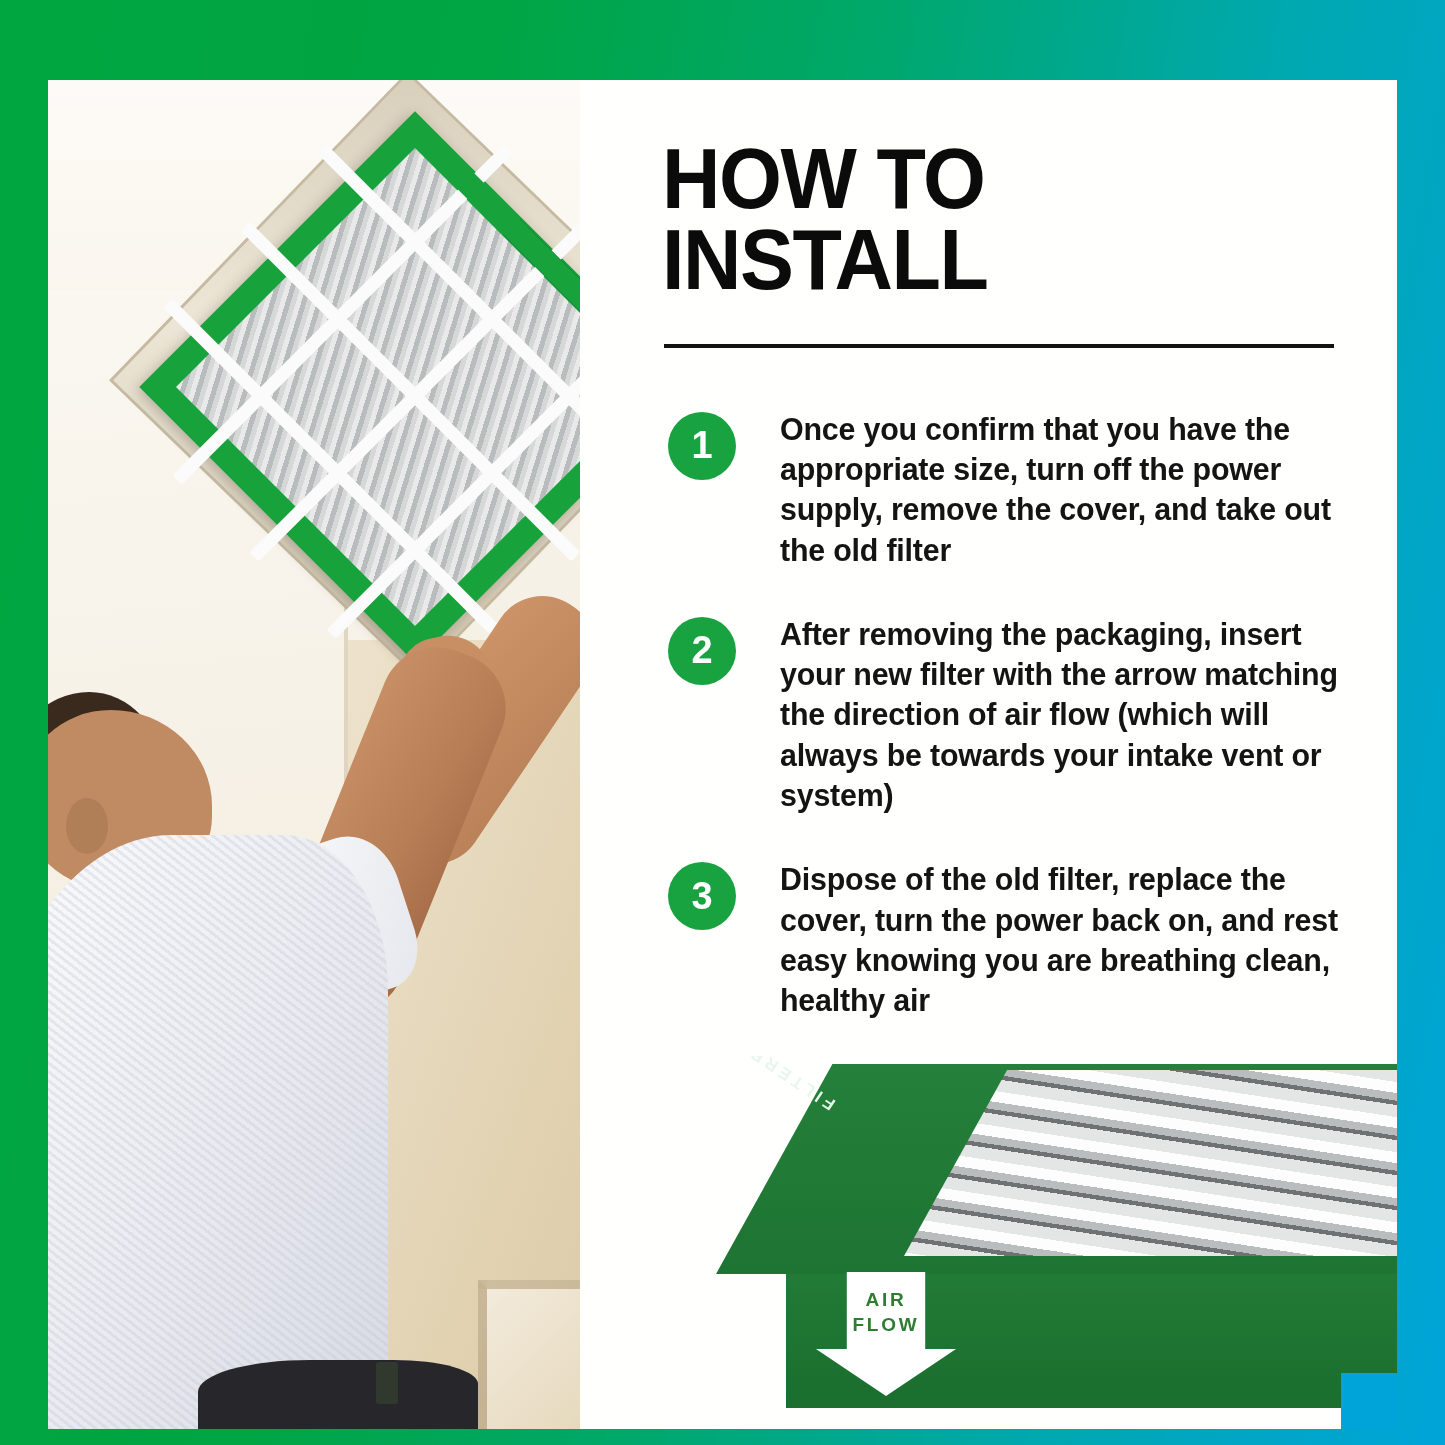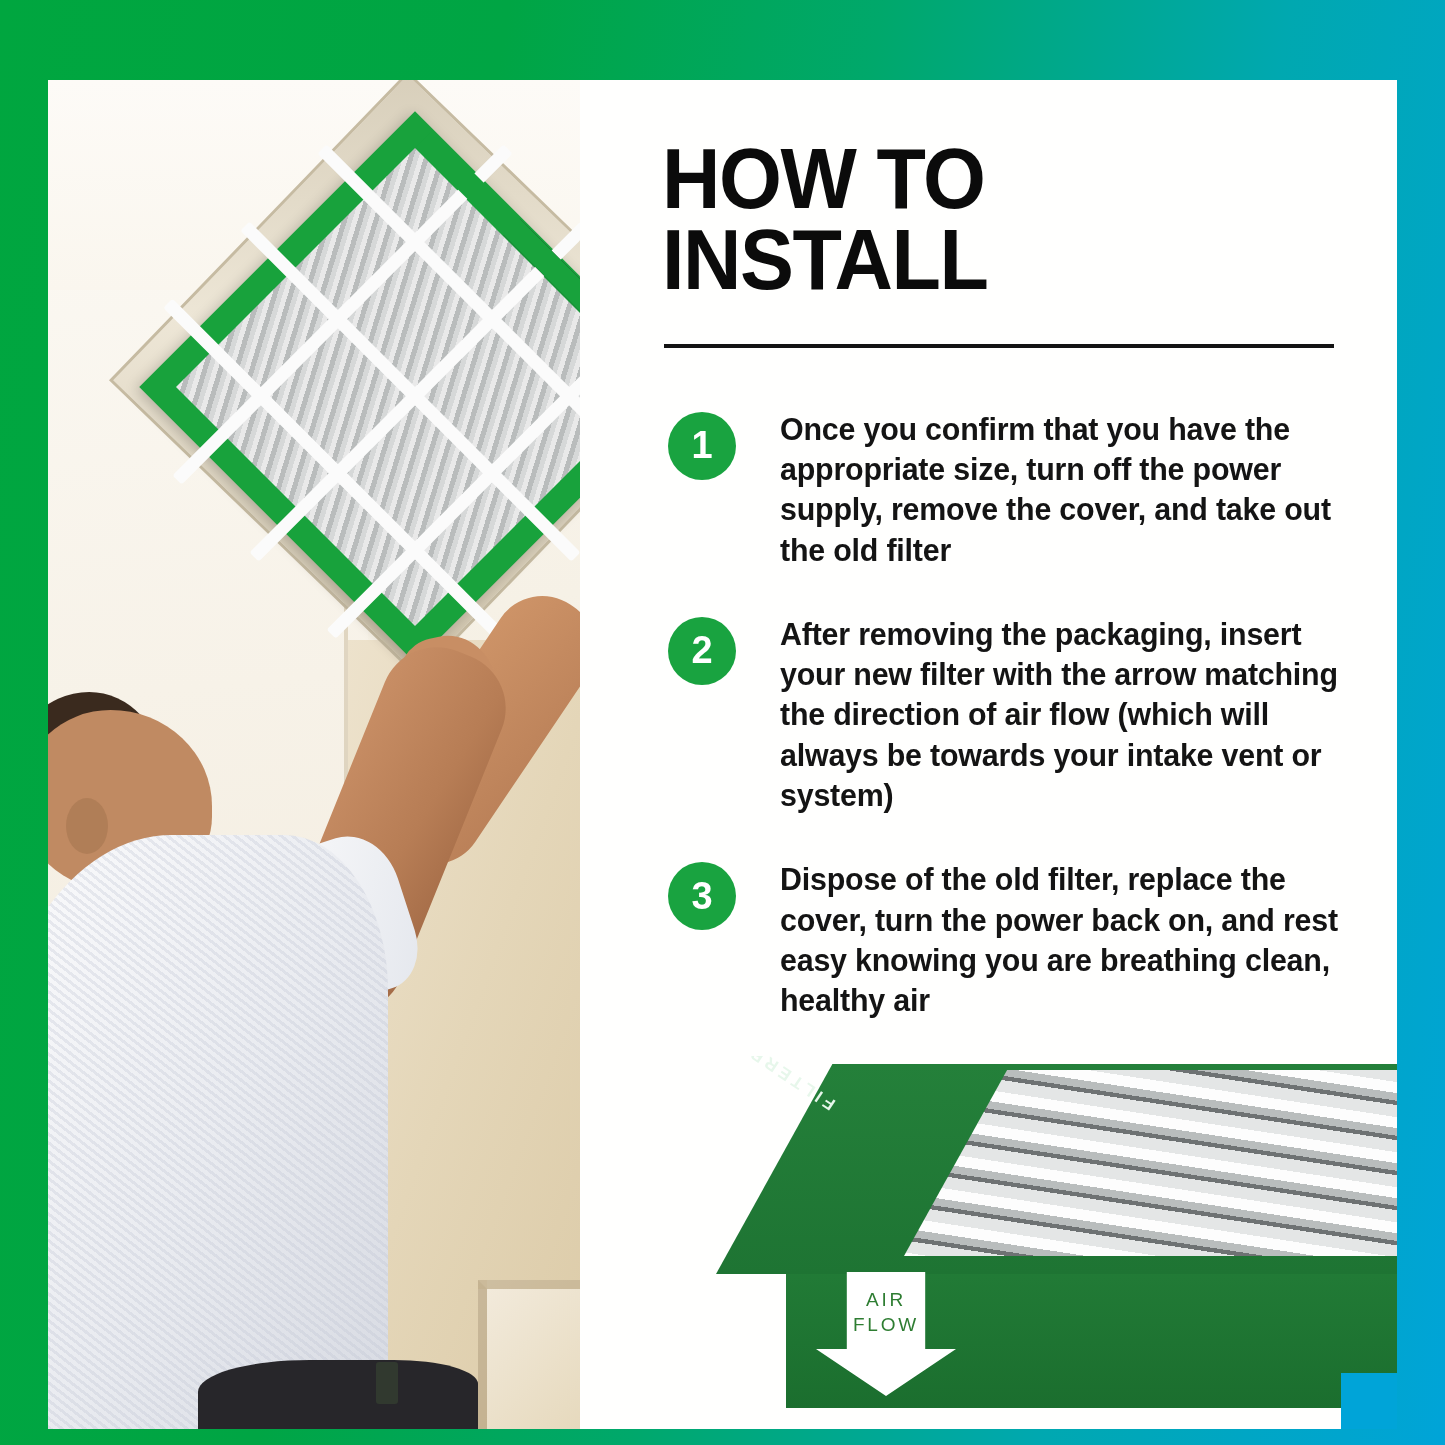--- a/index.html
+++ b/index.html
@@ -314,21 +314,21 @@
     clip-path: polygon(22% 0%, 78% 0%, 78% 62%, 100% 62%, 50% 100%, 0% 62%, 22% 62%);
     display: flex;
     flex-direction: column;
     align-items: center;
     justify-content: flex-start;
     padding-top: 16px;
   }
   .prod-arrow span {
     color: #2E7D32;
     font-size: 19px;
-    font-weight: normal;
+    font-weight: bold;
     letter-spacing: 2.8px;
     line-height: 1.30;
   }
 </style>
 </head>
 <body>
 
 <div id="infographic">
 
   <div id="canvas">

